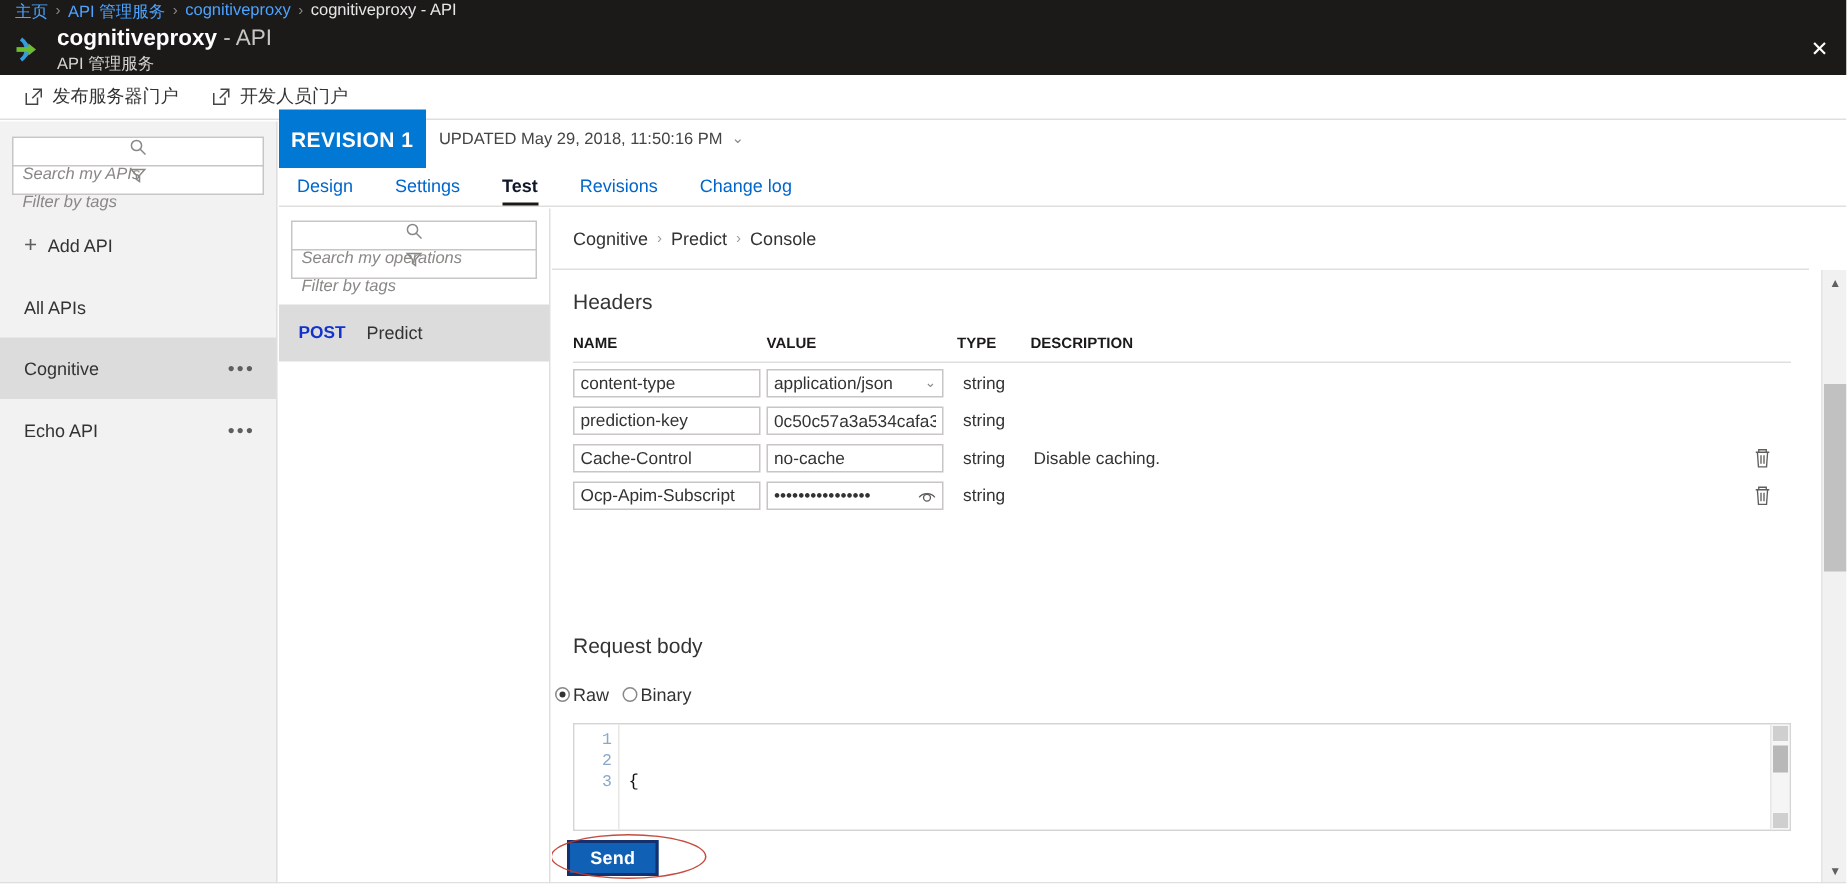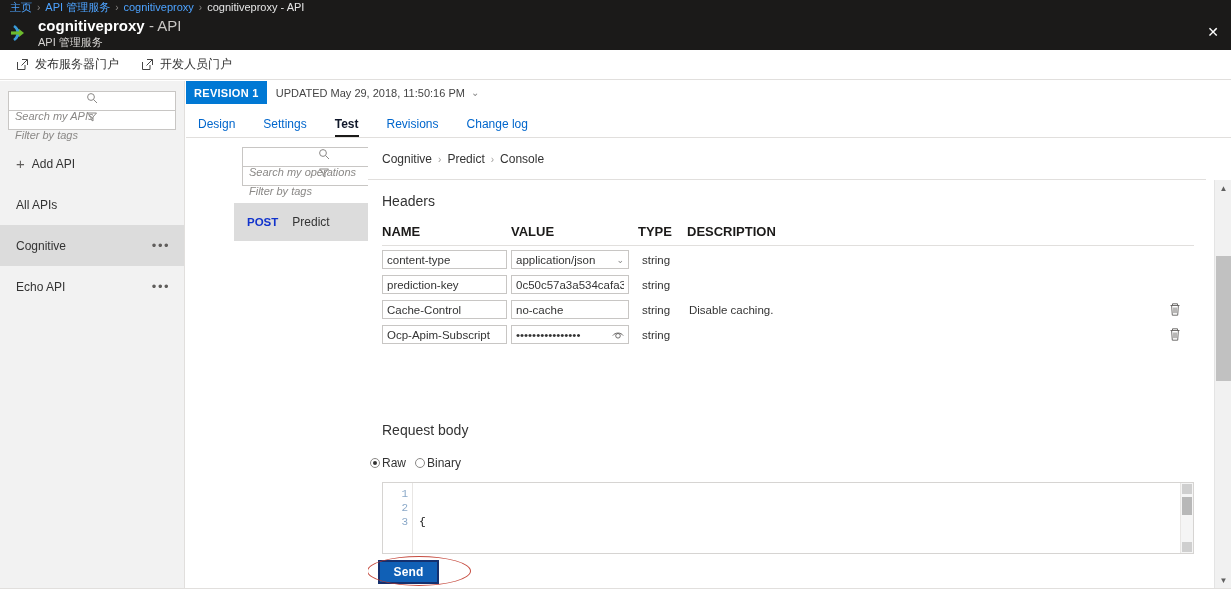--- a/index.html
+++ b/index.html
@@ -92,22 +92,22 @@
   .sb-addapi { height: 41px; display:flex; align-items:center; gap:7px; padding-left:16px;
     font-size:12px; color:#333; cursor:pointer; margin-top: 14px; }
   .plus { font-size: 15px; color: #605e5c; line-height: 1; }
 
   
   .revbar {
     position: absolute; left: 186px; top: 81px; width: 1045px; height: 23px;
     display: flex; align-items: center; background: #ffffff;
   }
   .rev-badge {
-    background: #0078d4; color: #ffffff; font-size: 11px; font-weight: bold;
-    height: 23px; display: flex; align-items: center; padding: 0 8px;
+    background: #0078d4; color: #ffffff; font-size: 14px; font-weight: bold;
+    height: 39px; display: flex; align-items: center; padding: 0 8px;
     letter-spacing: 0.3px;
   }
   .rev-text {
     font-size: 11px; color: #444; padding-left: 9px;
     display: flex; align-items: center; gap: 6px; white-space: nowrap;
   }
   .chev { color: #888; font-size: 10px; }
 
   
   .tabs {
@@ -122,21 +122,21 @@
   .tab:first-child { padding-left: 12px; }
   .tab.active { color: #0f172a; font-weight: bold; }
   .tab.active::after {
     content: ""; position: absolute; left: 14px; right: 14px; bottom: 0;
     height: 2px; background: #1b1a19;
   }
 
   
   .ops {
     position: absolute; left: 186px; top: 139px; width: 181px; height: 450px;
-    background: #ffffff; border-right: 1px solid #e1dfdd; margin-left: 48px;
+    background: #ffffff; border-right: 1px solid #e1dfdd;
   }
   .ops-search { padding: 8px 8px 0 8px; }
   .ops-item {
     height: 38px; display: flex; align-items: center; gap: 14px;
     padding: 0 10px 0 13px; cursor: pointer; background: #dcdcdc;
     margin-top: 18px;
   }
   .ops-verb { color: #1133cc; font-weight: bold; font-size: 11.5px; }
   .ops-name { color: #333; font-size: 12px; }
 
@@ -157,21 +157,21 @@
     background: #e1dfdd;
   }
 
   .sec-title {
     position: absolute; font-size: 14px; color: #333; white-space: nowrap;
   }
 
   
   .hdr-table { position: absolute; left: 14px; top: 85px; width: 812px; }
   .hdr-head {
-    display: flex; font-size: 13px; font-weight: bold; color: #1b1a19;
+    display: flex; font-size: 10px; font-weight: bold; color: #1b1a19;
     padding-bottom: 6px; border-bottom: 1px solid #e1dfdd;
   }
   .col-name  { width: 129px; flex: 0 0 129px; }
   .col-value { width: 127px; flex: 0 0 127px; }
   .col-type  { width: 49px;  flex: 0 0 49px; }
   .col-desc  { flex: 1; }
   .hdr-row {
     display: flex; align-items: center; height: 23px; margin-top: 2px;
   }
   .cell-in {

